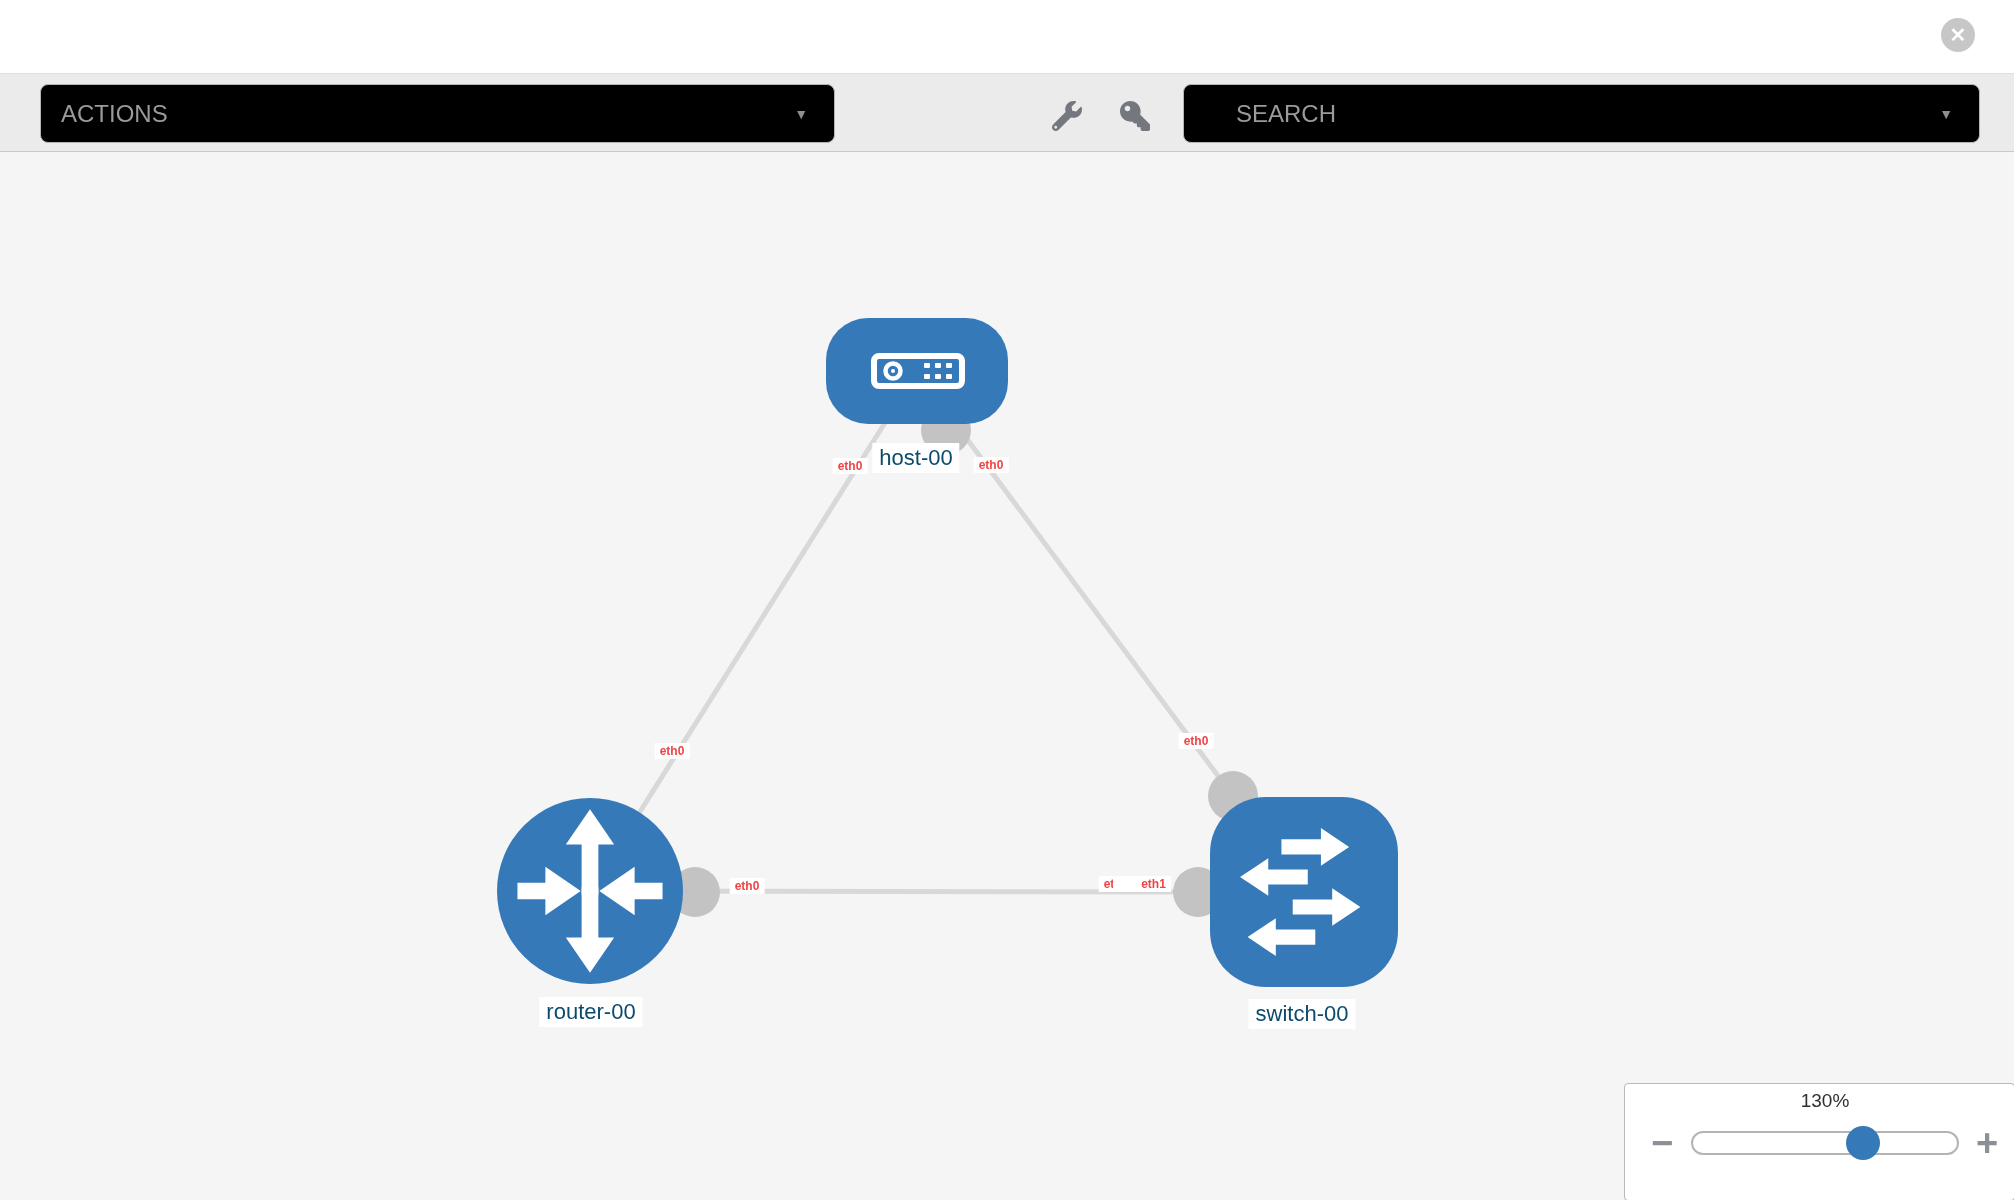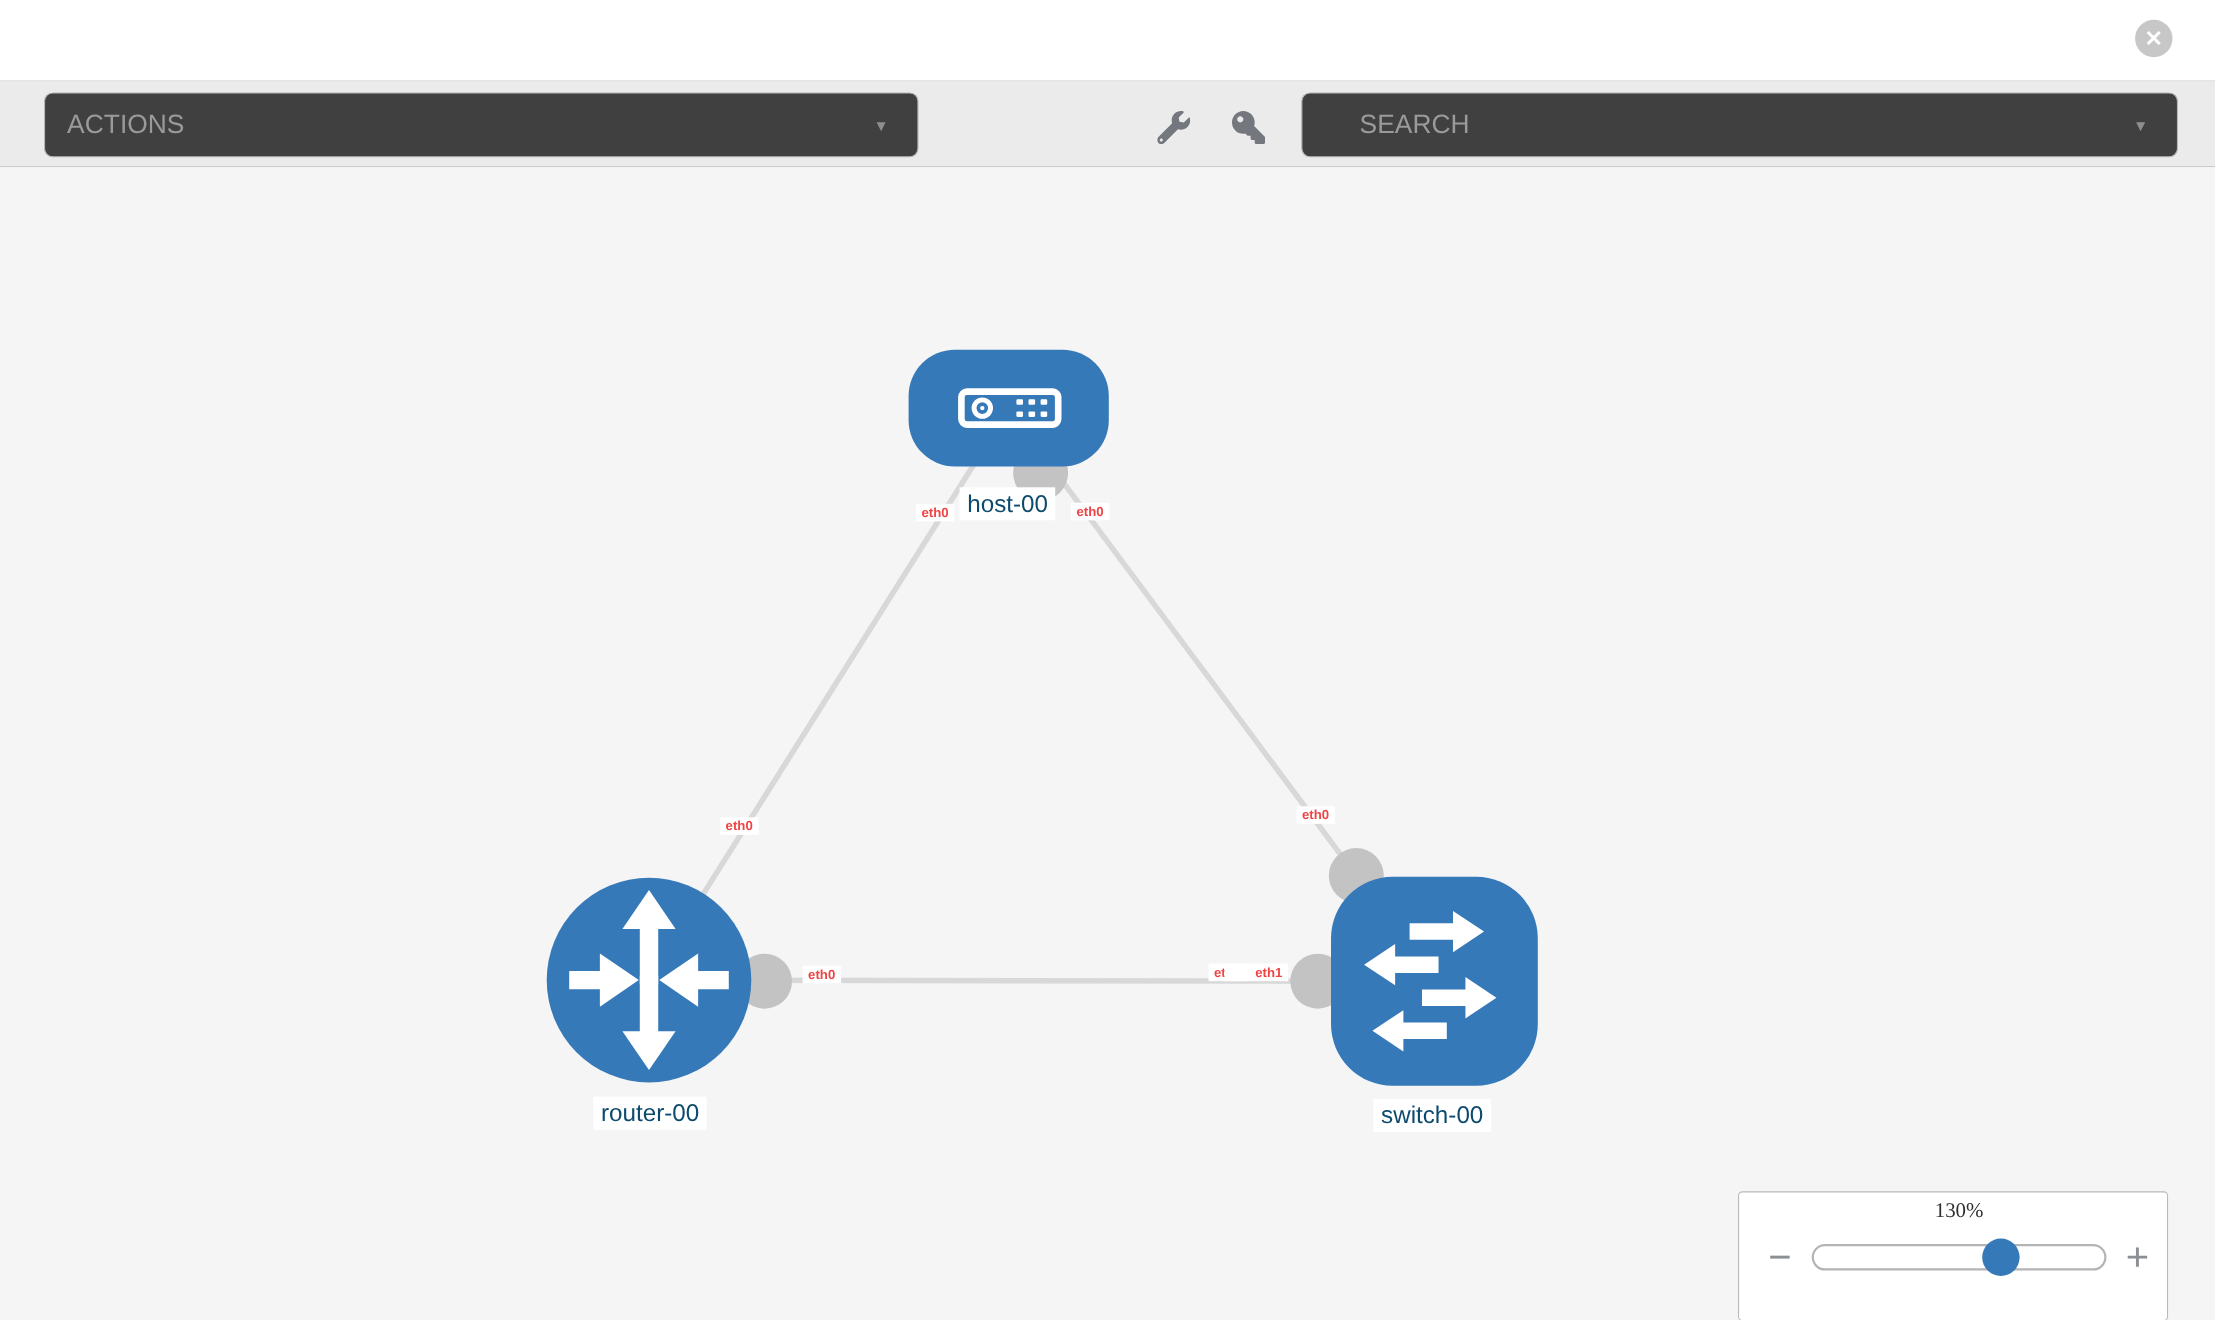--- a/index.html
+++ b/index.html
@@ -9,21 +9,21 @@
   
   .titlebar { position:absolute; left:0; top:0; width:2014px; height:73px; background:#ffffff; }
   .page-title { position:absolute; left:38px; top:18px; font-size:26px; font-weight:bold; color:#4d4d4d; }
   .close-btn { position:absolute; left:1941px; top:18px; width:34px; height:34px; border-radius:50%;
                background:#c7c7c7; color:#ffffff; font-size:20px; font-weight:bold;
                display:flex; align-items:center; justify-content:center; cursor:pointer; }
 
   
   .toolbar { position:absolute; left:0; top:73px; width:2014px; height:79px; background:#ebebeb;
              border-top:1px solid #e0e0e0; border-bottom:1px solid #c9c9c9; }
-  .select-box { position:absolute; top:10px; height:59px; background:#404040;
+  .select-box { position:absolute; top:10px; height:59px; background:#000000;
                 border:1px solid #b5b5b5; border-radius:8px; display:flex; align-items:center;
                 cursor:pointer; }
   .select-box .sel-label { font-size:24px; color:#9a9a9a; margin-left:20px; flex:1; }
   .caret { font-size:14px; color:#8e8e8e; margin-right:26px; }
   .actions-box { left:40px; width:795px; }
   .search-box { left:1183px; width:797px;padding-left:32px; }
   .tool-icon-btn { position:absolute; top:97px; width:44px; height:44px; display:flex;
                    align-items:center; justify-content:center; cursor:pointer; }
   .tool-icon-btn svg { width:30px; height:30px; fill:#74787e; }
   .wrench-btn { left:1045px; top:20px; }
@@ -40,22 +40,22 @@
   .node-router { left:497px; top:646px; width:186px; height:186px; border-radius:50%; }
   .node-switch { left:1210px; top:645px; width:188px; height:190px; border-radius:56px; }
 
   .nodelabel { position:absolute; transform:translate(-50%,-50%); background:#ffffff;
                padding:2px 7px; font-size:22px; color:#0c4a6e; white-space:nowrap; z-index:4; }
   .iflabel { position:absolute; transform:translate(-50%,-50%); background:#ffffff;
              padding:1px 5px; font-size:12px; color:#ef4444; white-space:nowrap; z-index:4;font-weight:bold; }
   .iflabel.front { z-index:5;padding-left:28px; }
 
   
-  .zoom-panel { position:absolute; left:1580px; top:1083px; width:391px; height:118px;
-                background:#ffffff; border:1px solid #b9b9b9; border-radius:4px; z-index:6;font-family:Liberation Serif, serif; }
+  .zoom-panel { position:absolute; left:1624px; top:1083px; width:391px; height:118px;
+                background:#ffffff; border:1px solid #b9b9b9; border-radius:4px; z-index:6; }
   .zoom-level { position:absolute; left:66px; top:6px; width:268px; text-align:center;
                 font-size:19px; color:#2f2f2f; }
   .zoom-btn { position:absolute; width:44px; height:44px; top:37px; display:flex; align-items:center;
               justify-content:center; font-size:38px; font-weight:bold; color:#8b9096; cursor:pointer; }
   .zoom-out { left:15px; }
   .zoom-in { left:340px; }
   .zoom-track { position:absolute; left:66px; top:47px; width:268px; height:24px; background:#ffffff;
                 border:2px solid #b4b4b4; border-radius:13px; cursor:pointer; }
   .zoom-handle { position:absolute; left:221px; top:42px; width:34px; height:34px; border-radius:50%;
                  background:#3579b8; cursor:pointer; }

